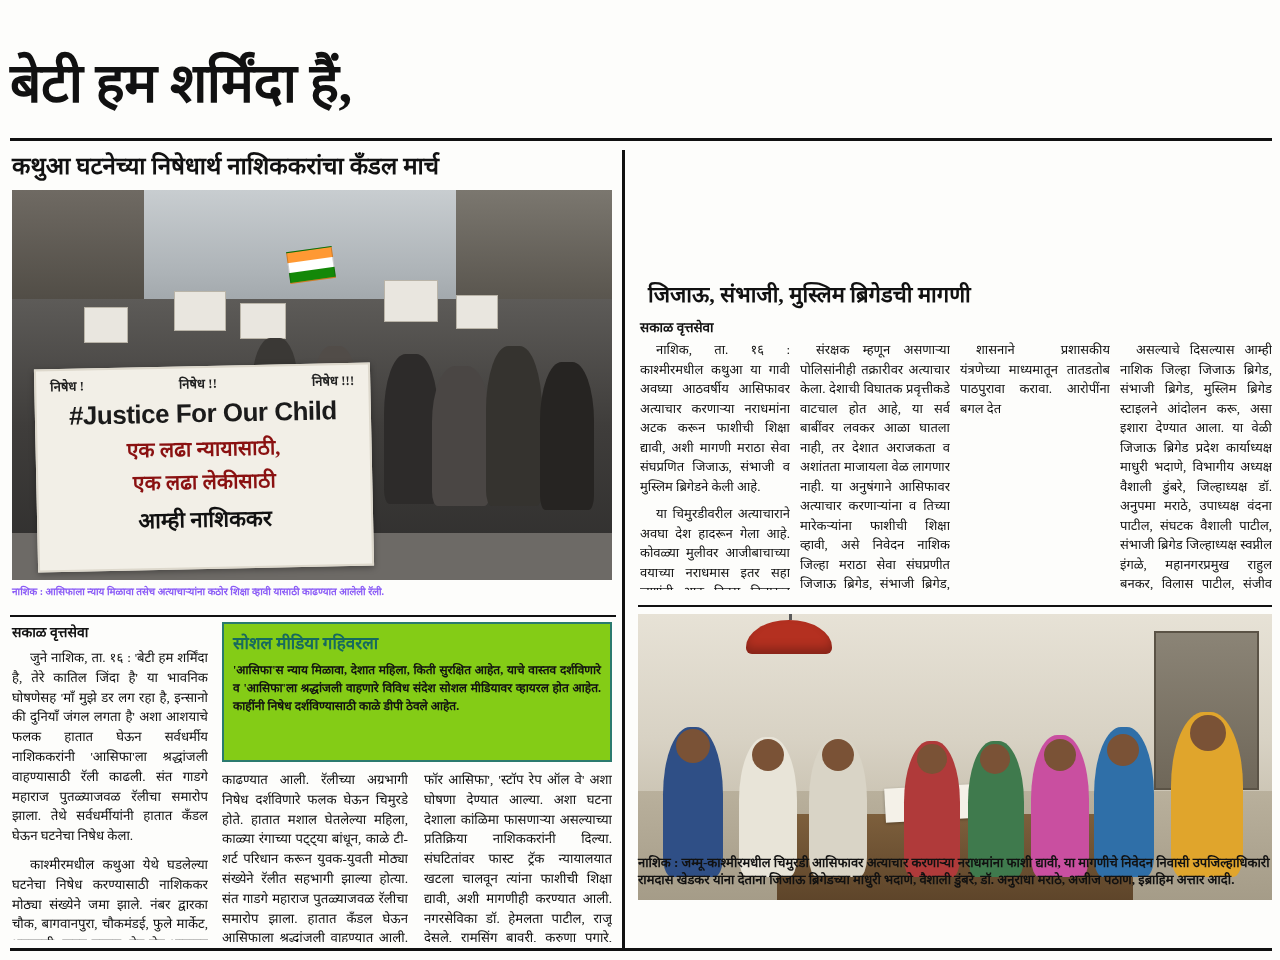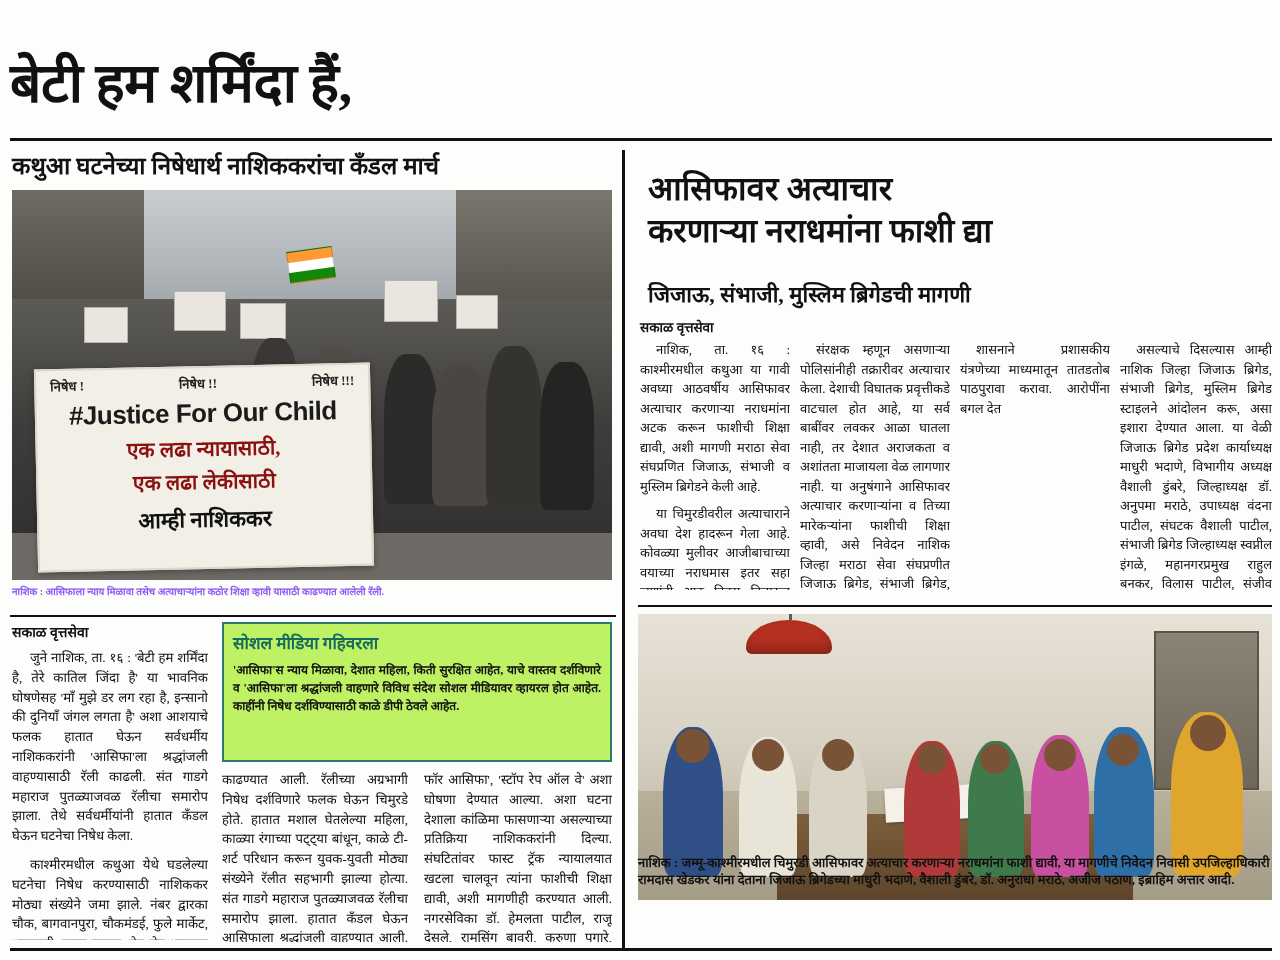--- a/index.html
+++ b/index.html
@@ -233,21 +233,21 @@
 
   .social-box {
     position: absolute;
     left: 222px;
     top: 622px;
     width: 390px;
     height: 140px;
     border: 2px solid #2a7a6e;
     box-sizing: border-box;
     padding: 7px 9px;
-    background: #bef264;
+    background: #84cc16;
   }
   .social-box .sb-title {
     font-family: "Liberation Serif", serif;
     font-weight: bold;
     font-size: 17px;
     color: #176a5e;
     margin-bottom: 6px;
   }
   .social-box .sb-text {
     font-family: "Liberation Serif", serif;
@@ -477,24 +477,20 @@
     <div class="sb-text">'आसिफा'स न्याय मिळावा, देशात महिला, किती सुरक्षित आहेत, याचे वास्तव दर्शविणारे व 'आसिफा'ला श्रद्धांजली वाहणारे विविध संदेश सोशल मीडियावर व्हायरल होत आहेत. काहींनी निषेध दर्शविण्यासाठी काळे डीपी ठेवले आहेत.</div>
   </div>
 
   <div class="left-body-col2">
     <p>काढण्यात आली. रॅलीच्या अग्रभागी निषेध दर्शविणारे फलक घेऊन चिमुरडे होते. हातात मशाल घेतलेल्या महिला, काळ्या रंगाच्या पट्ट्या बांधून, काळे टी-शर्ट परिधान करून युवक-युवती मोठ्या संख्येने रॅलीत सहभागी झाल्या होत्या. संत गाडगे महाराज पुतळ्याजवळ रॅलीचा समारोप झाला. हातात कँडल घेऊन आसिफाला श्रद्धांजली वाहण्यात आली. 'संघटितांना कठोर शिक्षा झाली पाहिजे', 'भाजप मुर्दाबाद', 'जस्टिस</p>
   </div>
   <div class="left-body-col3">
     <p>फॉर आसिफा', 'स्टॉप रेप ऑल वे' अशा घोषणा देण्यात आल्या. अशा घटना देशाला कांळिमा फासणाऱ्या असल्याच्या प्रतिक्रिया नाशिककरांनी दिल्या. संघटितांवर फास्ट ट्रॅक न्यायालयात खटला चालवून त्यांना फाशीची शिक्षा द्यावी, अशी मागणीही करण्यात आली. नगरसेविका डॉ. हेमलता पाटील, राजू देसले, रामसिंग बावरी, करुणा पगारे, निशिकांत पगारे आदी उपस्थित होते.</p>
   </div>
 
-  <div class="right-head">
-    <div>आसिफावर अत्याचार</div>
-    <div>करणाऱ्या नराधमांना फाशी द्या</div>
-  </div>
   <div class="right-sub">जिजाऊ, संभाजी, मुस्लिम ब्रिगेडची मागणी</div>
   <div class="byline-right">सकाळ वृत्तसेवा</div>
 
   <div class="rcol" id="rcol1">
     <p>नाशिक, ता. १६ : काश्मीरमधील कथुआ या गावी अवघ्या आठवर्षीय आसिफावर अत्याचार करणाऱ्या नराधमांना अटक करून फाशीची शिक्षा द्यावी, अशी मागणी मराठा सेवा संघप्रणित जिजाऊ, संभाजी व मुस्लिम ब्रिगेडने केली आहे.</p>
     <p>या चिमुरडीवरील अत्याचाराने अवघा देश हादरून गेला आहे. कोवळ्या मुलीवर आजीबाचाच्या वयाच्या नराधमास इतर सहा जणांनी आठ दिवस विचारून बलात्कार केला. इतकेच नव्हे, तर सर्वसामान्यांचे</p>
   </div>
   <div class="rcol" id="rcol2">
     <p>संरक्षक म्हणून असणाऱ्या पोलिसांनीही तक्रारीवर अत्याचार केला. देशाची विघातक प्रवृत्तीकडे वाटचाल होत आहे, या सर्व बाबींवर लवकर आळा घातला नाही, तर देशात अराजकता व अशांतता माजायला वेळ लागणार नाही. या अनुषंगाने आसिफावर अत्याचार करणाऱ्यांना व तिच्या मारेकऱ्यांना फाशीची शिक्षा व्हावी, असे निवेदन नाशिक जिल्हा मराठा सेवा संघप्रणीत जिजाऊ ब्रिगेड, संभाजी ब्रिगेड, मुस्लिम ब्रिगेडने प्रांताधिकारी रामदास खेडकर यांना दिले.</p>
   </div>

